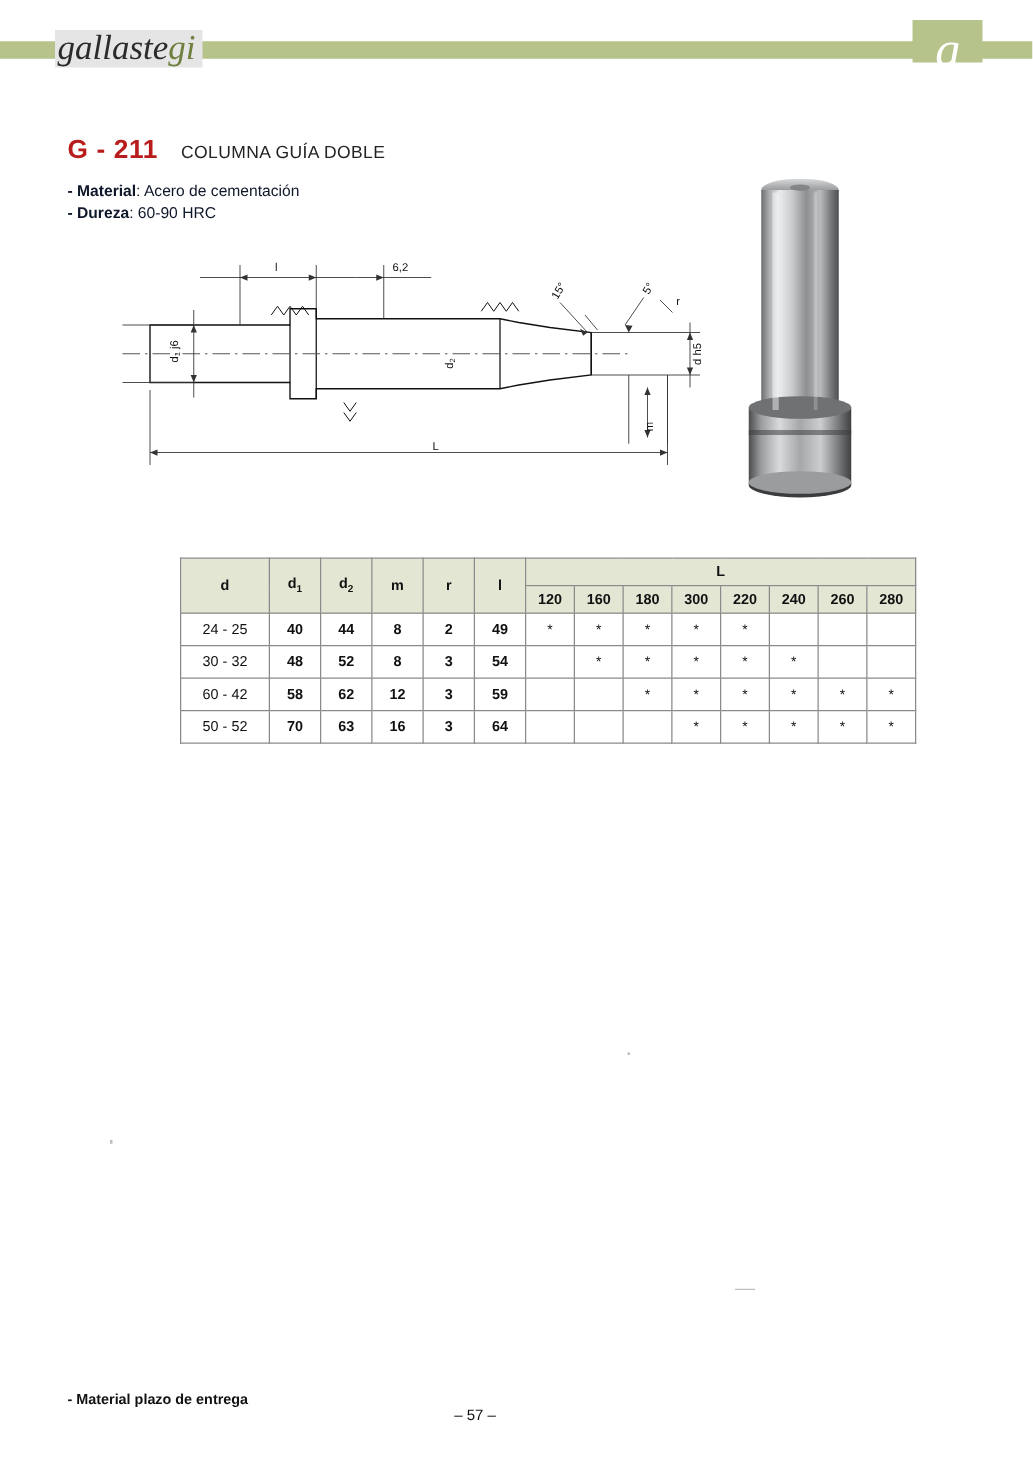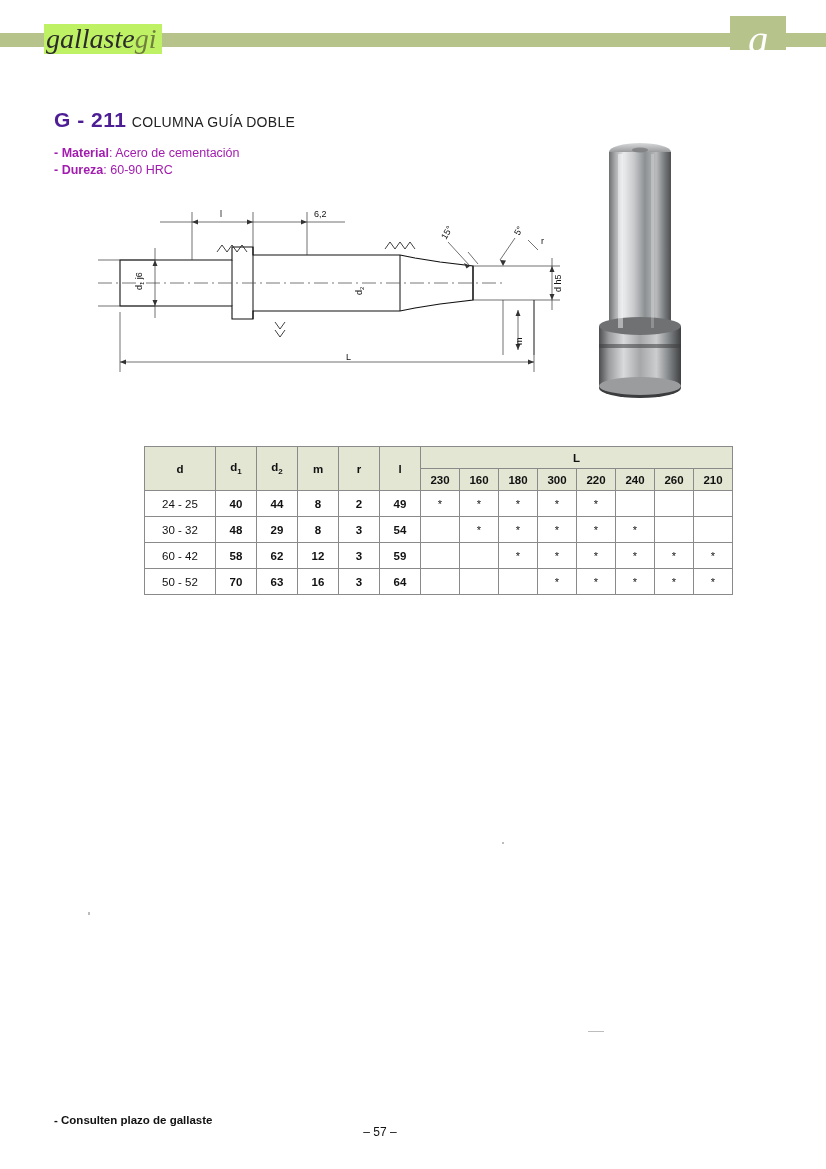--- a/index.html
+++ b/index.html
@@ -33,21 +33,21 @@
   .logo {
     position: absolute;
     top: 24px;
     left: 44px;
     font-family: "Liberation Serif", serif;
     font-style: italic;
     font-size: 28px;
     color: #2b2b2b;
     letter-spacing: 0px;
     z-index: 3;
-    background: #bef264;
+    background: #e5e5e5;
     padding: 0 6px 0 2px;
     line-height: 30px;
   }
   .logo .lighter { color: #6f7f3e; }
   .logo-mark {
     position: absolute;
     top: 18px;
     right: 48px;
     width: 40px;
     height: 40px;
@@ -72,36 +72,36 @@
   
   .title-row {
     position: absolute;
     top: 108px;
     left: 54px;
     white-space: nowrap;
   }
   .code {
     font-size: 21px;
     font-weight: bold;
-    color: #4c1d95;
+    color: #b91c1c;
     letter-spacing: 0.5px;
   }
   .code-desc {
     font-size: 14px;
     color: #222;
-    margin-left: 1px;
+    margin-left: 14px;
     letter-spacing: 0.3px;
   }
   .specs {
     position: absolute;
     top: 145px;
     left: 54px;
     font-size: 12.5px;
     line-height: 17px;
-    color: #a21caf;
+    color: #0f172a;
   }
   .specs b { font-weight: bold; }
 
   
   .drawing {
     position: absolute;
     top: 200px;
     left: 60px;
     width: 520px;
     height: 220px;
@@ -344,28 +344,28 @@
       <tr>
         <th class="w-lab" rowspan="2">d</th>
         <th class="w-num" rowspan="2"><span>d</span><sub>1</sub></th>
         <th class="w-num" rowspan="2"><span>d</span><sub>2</sub></th>
         <th class="w-num" rowspan="2">m</th>
         <th class="w-num" rowspan="2">r</th>
         <th class="w-num" rowspan="2">l</th>
         <th colspan="8">L</th>
       </tr>
       <tr>
-        <th class="w-len">230</th>
+        <th class="w-len">120</th>
         <th class="w-len">160</th>
         <th class="w-len">180</th>
         <th class="w-len">300</th>
         <th class="w-len">220</th>
         <th class="w-len">240</th>
         <th class="w-len">260</th>
-        <th class="w-len">210</th>
+        <th class="w-len">280</th>
       </tr>
     </thead>
     <tbody>
       <tr>
         <td class="lab">24 - 25</td>
         <td class="num">40</td>
         <td class="num">44</td>
         <td class="num">8</td>
         <td class="num">2</td>
         <td class="num">49</td>
@@ -374,21 +374,21 @@
         <td class="len star">*</td>
         <td class="len star">*</td>
         <td class="len star">*</td>
         <td class="len star"></td>
         <td class="len star"></td>
         <td class="len star"></td>
       </tr>
       <tr>
         <td class="lab">30 - 32</td>
         <td class="num">48</td>
-        <td class="num">29</td>
+        <td class="num">52</td>
         <td class="num">8</td>
         <td class="num">3</td>
         <td class="num">54</td>
         <td class="len star"></td>
         <td class="len star">*</td>
         <td class="len star">*</td>
         <td class="len star">*</td>
         <td class="len star">*</td>
         <td class="len star">*</td>
         <td class="len star"></td>
@@ -427,14 +427,14 @@
         <td class="len star">*</td>
       </tr>
     </tbody>
   </table>
 </div>
 
 <div class="speck" style="top:842px;left:502px;width:2px;height:2px;"></div>
 <div class="speck" style="top:912px;left:88px;width:2px;height:3px;"></div>
 <div class="speck" style="top:1031px;left:588px;width:16px;height:1px;"></div>
 
-<div class="footnote">- Consulten plazo de gallaste</div>
+<div class="footnote">- Material plazo de entrega</div>
 <div class="pagenum">– 57 –</div>
 
 </body></html>

